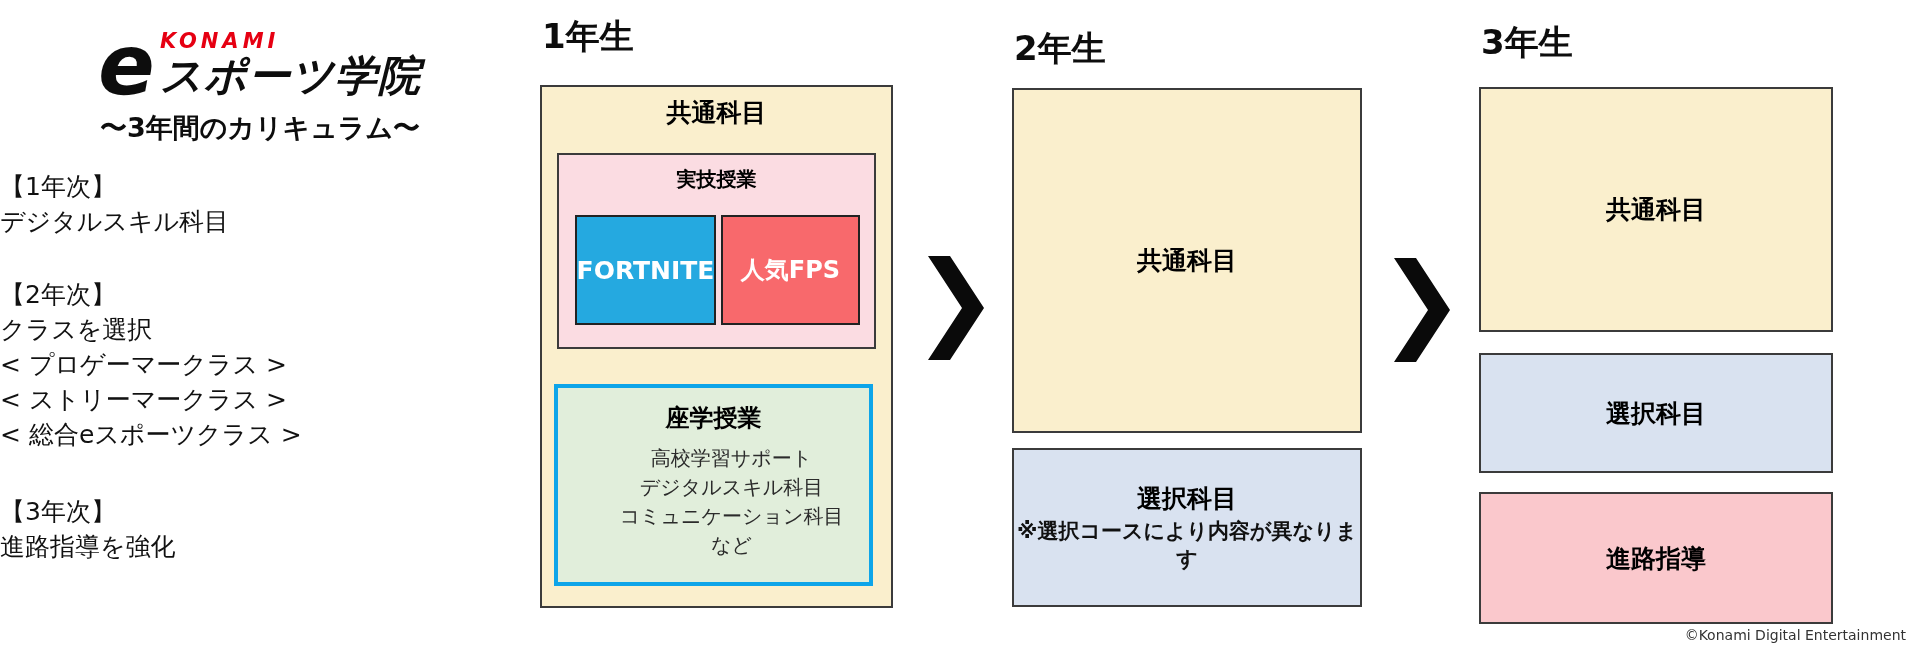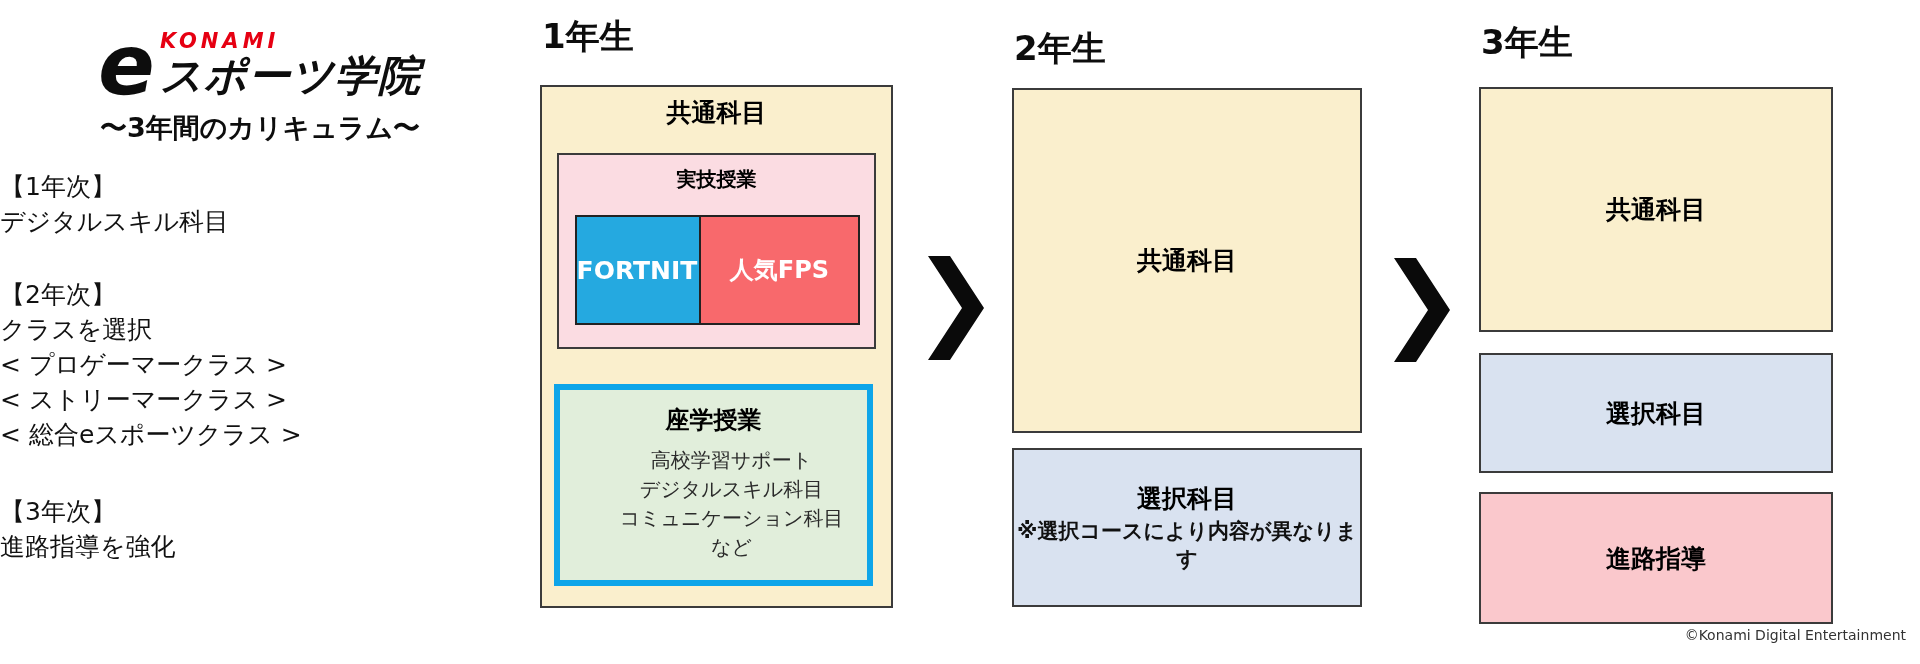--- a/index.html
+++ b/index.html
@@ -47,23 +47,23 @@
   .center-box { display: flex; align-items: center; justify-content: center; }
   .box-heading { font-size: 25px; font-weight: 700; color: #000; text-align: center; }
 
   .y1-box { left: 540px; top: 85px; width: 353px; height: 523px; background: #FAEFCD; }
   .y1-common-heading { padding-top: 9px; }
 
   .y1-practical { position: absolute; left: 15px; top: 66px; width: 319px; height: 196px; background: #FBDCE2; border: 2px solid #3b3b3b; box-sizing: border-box; }
   .y1-practical-heading { padding-top: 11px; font-size: 20px; }
   .game-box { position: absolute; top: 60px; height: 110px; display: flex; align-items: center; justify-content: center; color: #ffffff; font-weight: 700; border: 2px solid #222; box-sizing: border-box; }
   .game-fortnite { left: 16px; width: 141px; background: #25A9E0; font-size: 25px; }
-  .game-fps { right: 14px; width: 161px; background: #F8696C; font-size: 24px; }
+  .game-fps { right: 14px; width: 139px; background: #F8696C; font-size: 24px; }
 
-  .y1-lecture { position: absolute; left: 12px; top: 297px; width: 319px; height: 202px; background: #E1EEDB; border: 6px solid #0ea5e9; box-sizing: border-box; }
+  .y1-lecture { position: absolute; left: 12px; top: 297px; width: 319px; height: 202px; background: #E1EEDB; border: 4px solid #0ea5e9; box-sizing: border-box; }
   .y1-lecture-heading { padding-top: 14px; font-size: 24px; }
   .lecture-list { margin-top: 10px; font-size: 20px; line-height: 29px; color: #2b2b2b; text-align: center; padding-left: 36px; }
 
   .y2-box { left: 1012px; top: 88px; width: 350px; height: 345px; background: #FAEFCD; }
   .y2-elective { left: 1012px; top: 448px; width: 350px; height: 159px; background: #D9E2F0; flex-direction: column; }
   .elective-note { font-size: 21px; font-weight: 600; color: #111; margin-top: 2px; text-align: center; }
 
   .y3-box { left: 1479px; top: 87px; width: 354px; height: 245px; background: #FAEFCD; }
   .y3-elective { left: 1479px; top: 353px; width: 354px; height: 120px; background: #D9E2F0; }
   .y3-career { left: 1479px; top: 492px; width: 354px; height: 132px; background: #FAC8CC; }

